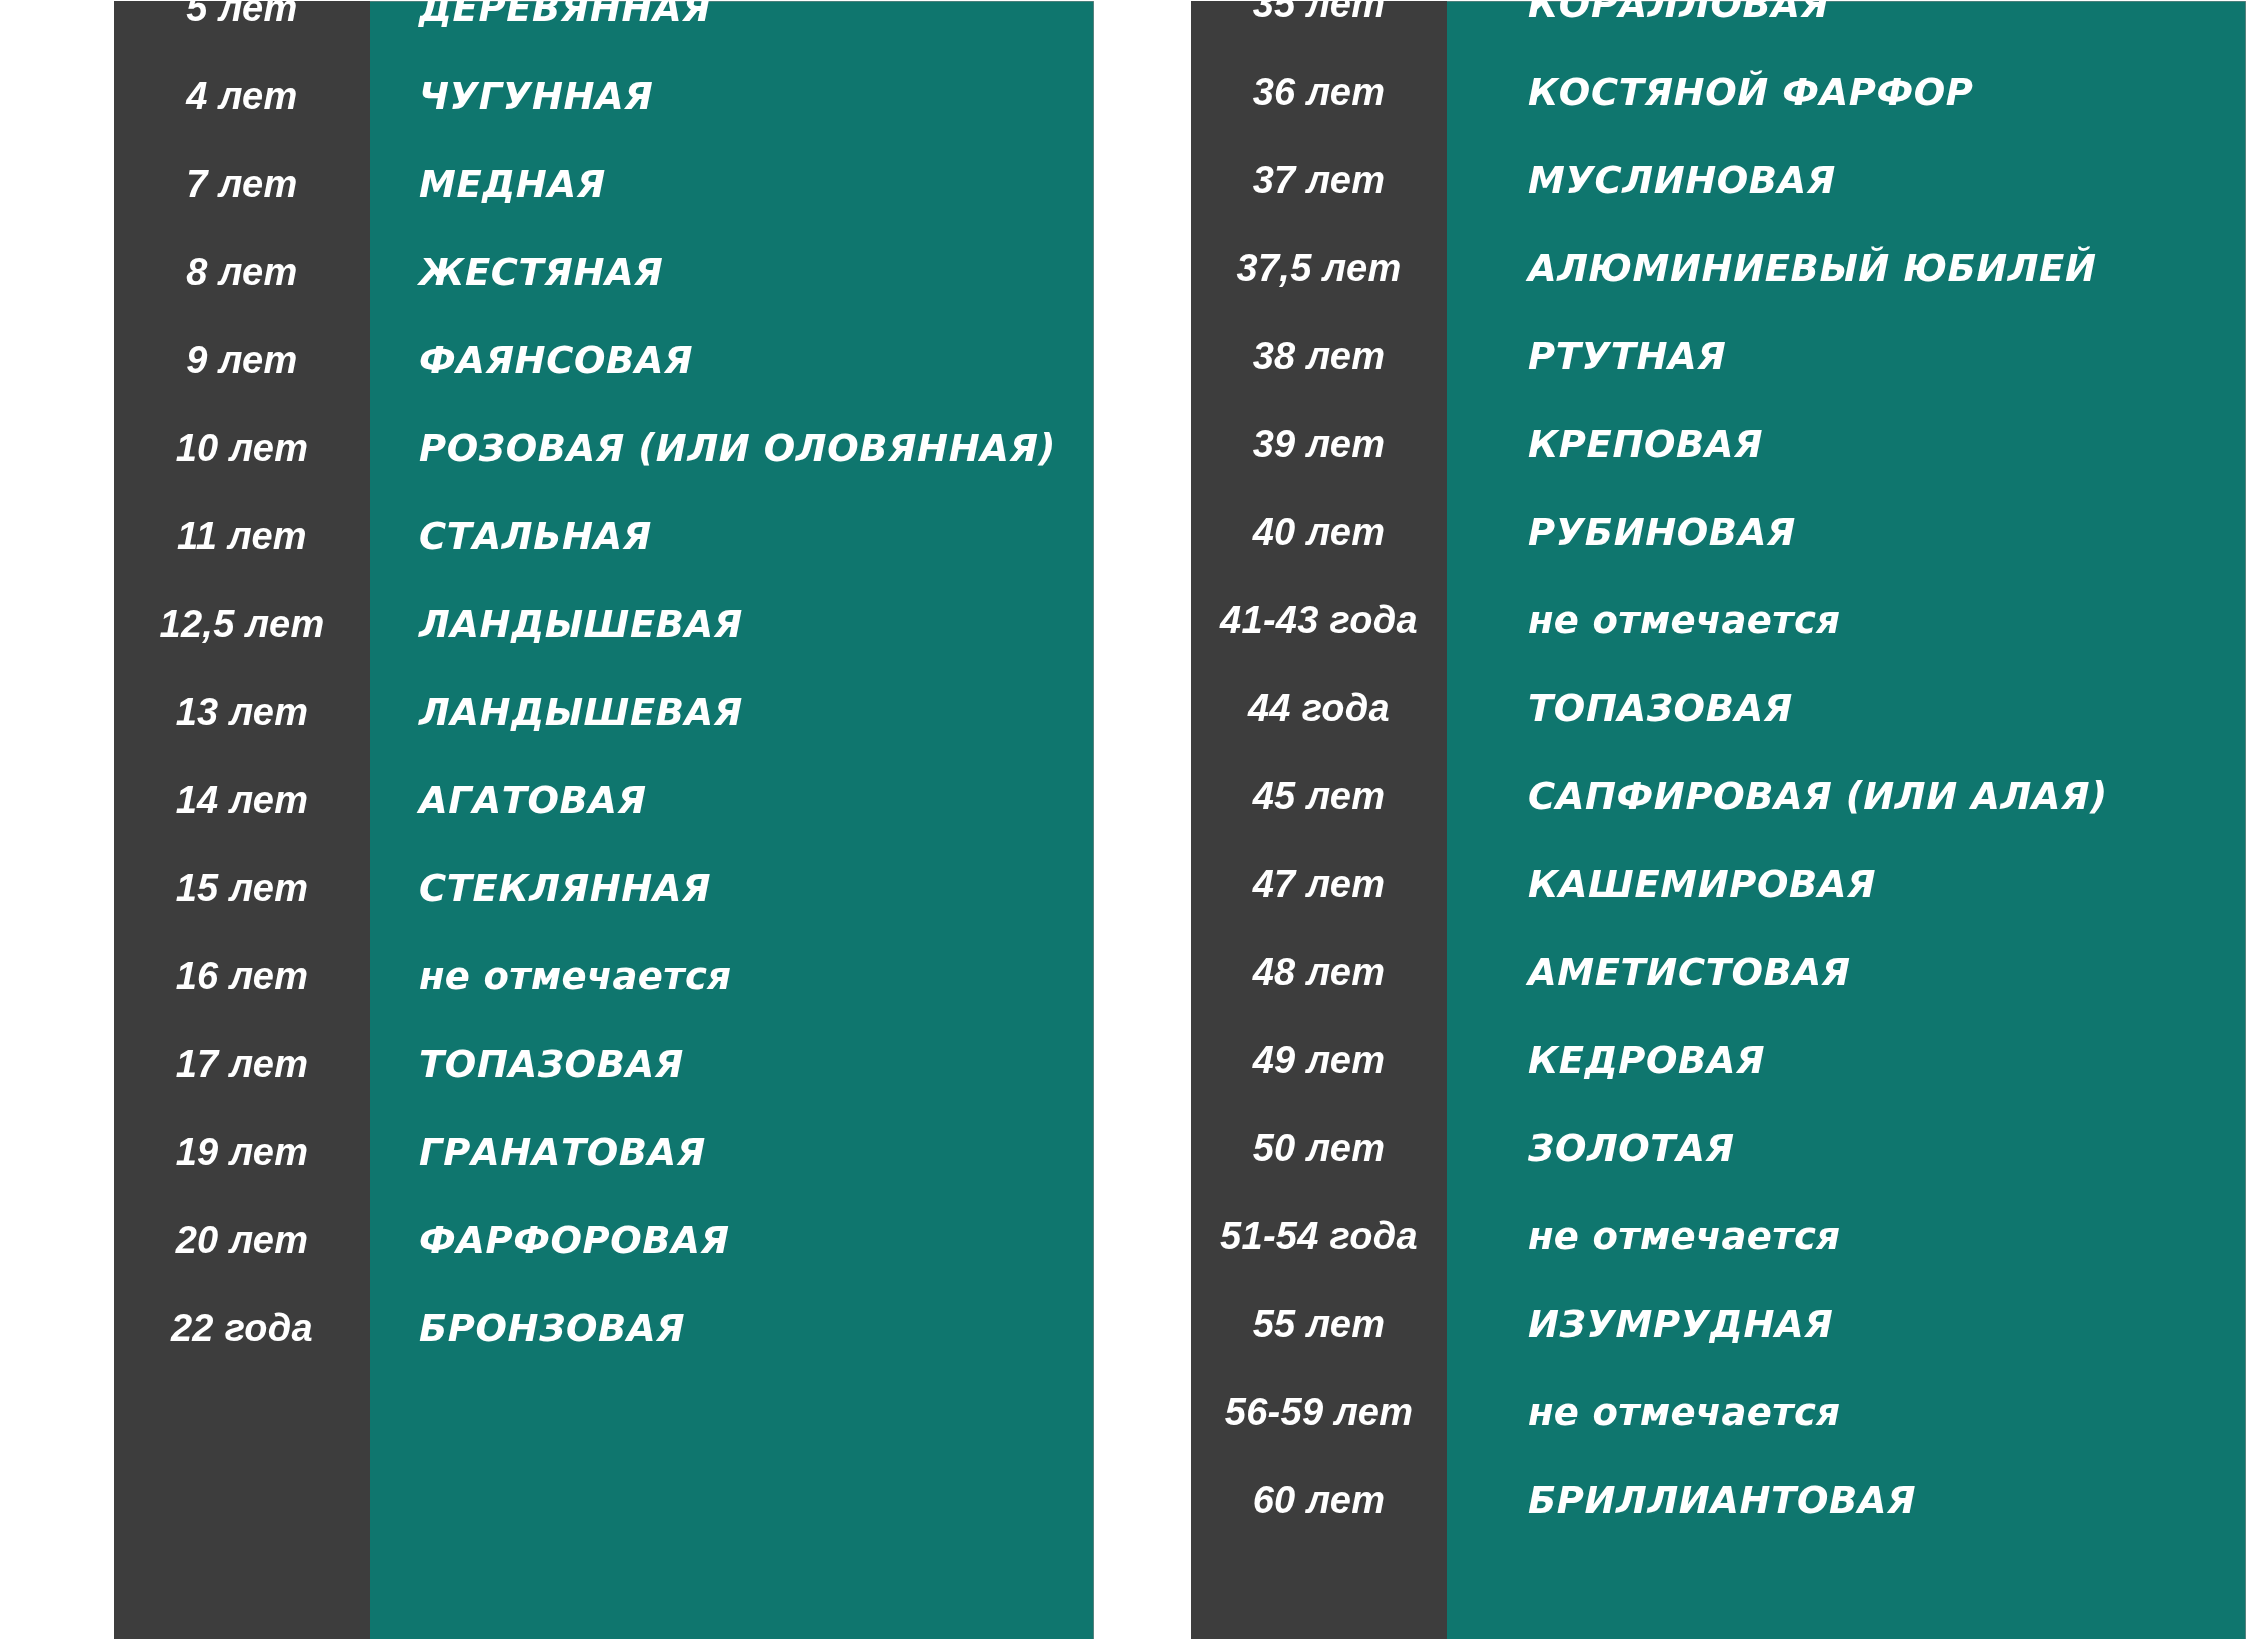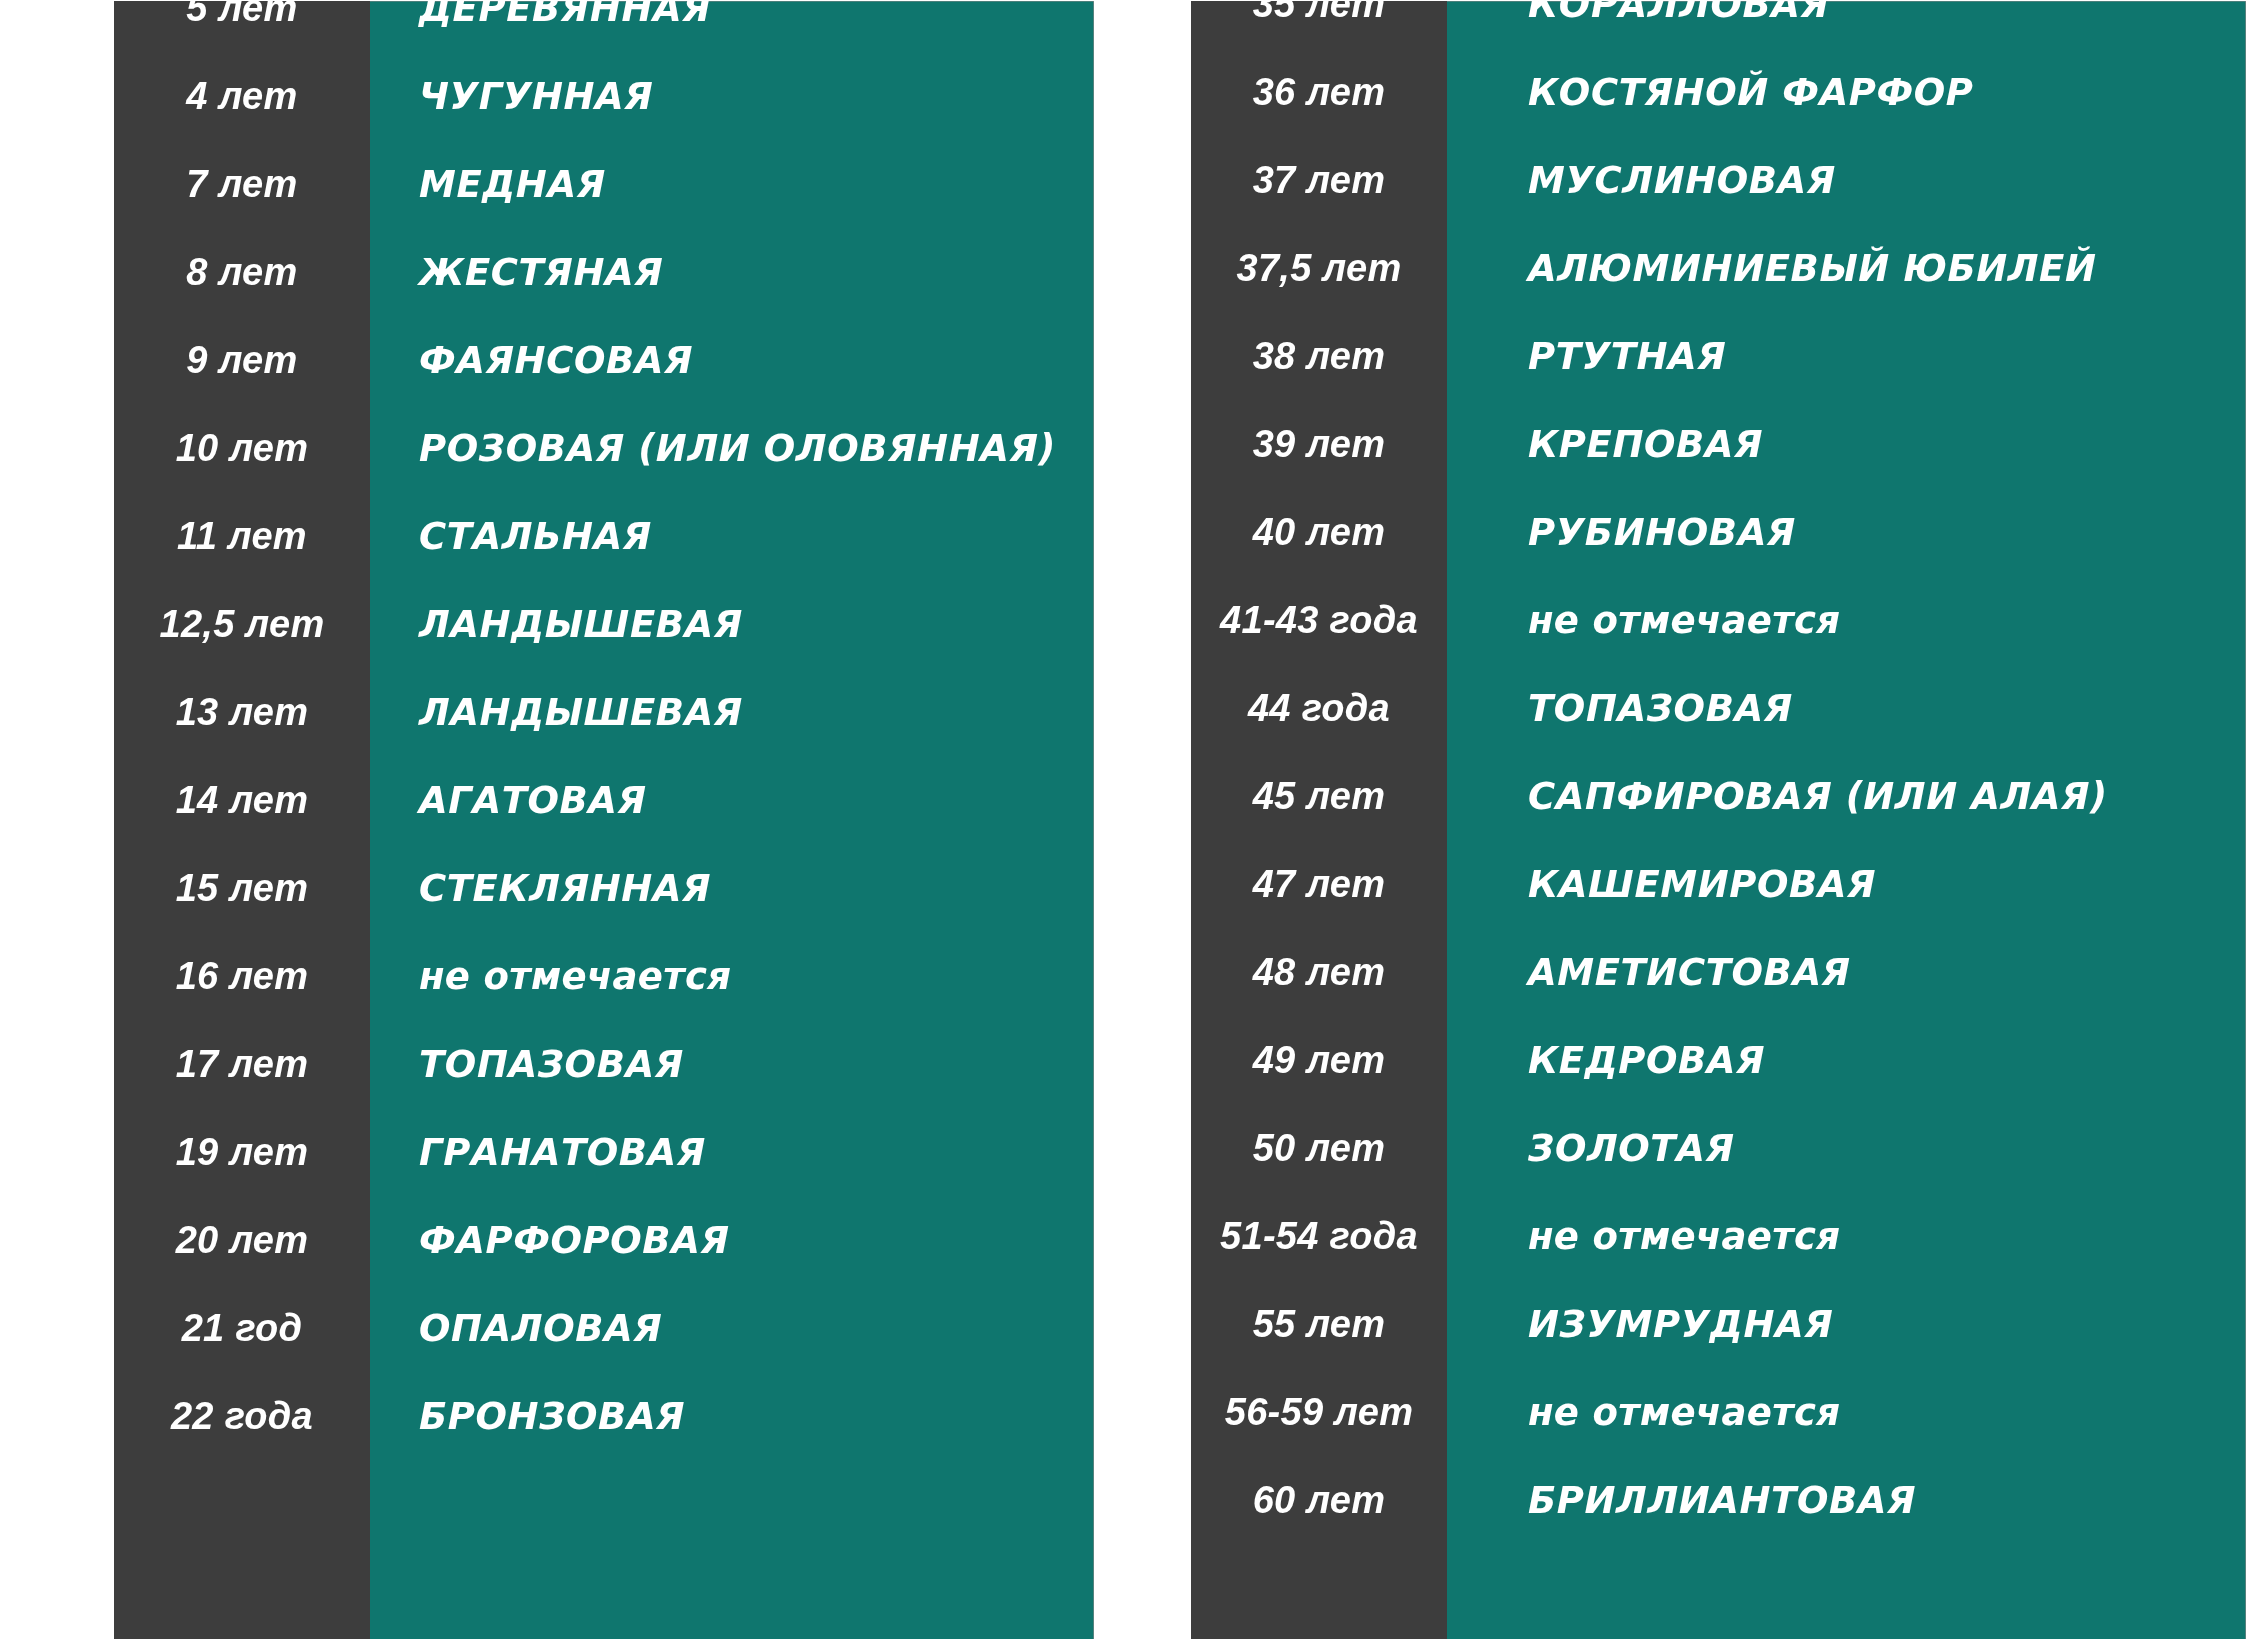--- a/index.html
+++ b/index.html
@@ -130,24 +130,20 @@
       </div>
     <div class="row">
         <span class="year">19 лет</span>
         <span class="name">ГРАНАТОВАЯ</span>
       </div>
     <div class="row">
         <span class="year">20 лет</span>
         <span class="name">ФАРФОРОВАЯ</span>
       </div>
     <div class="row">
-        <span class="year">21 год</span>
-        <span class="name">ОПАЛОВАЯ</span>
-      </div>
-    <div class="row">
         <span class="year">22 года</span>
         <span class="name">БРОНЗОВАЯ</span>
       </div>
   </div>
 </div>
 
 <div class="panel panel-right">
   <div class="year-col"></div>
   <div class="rows">
     <div class="row">

